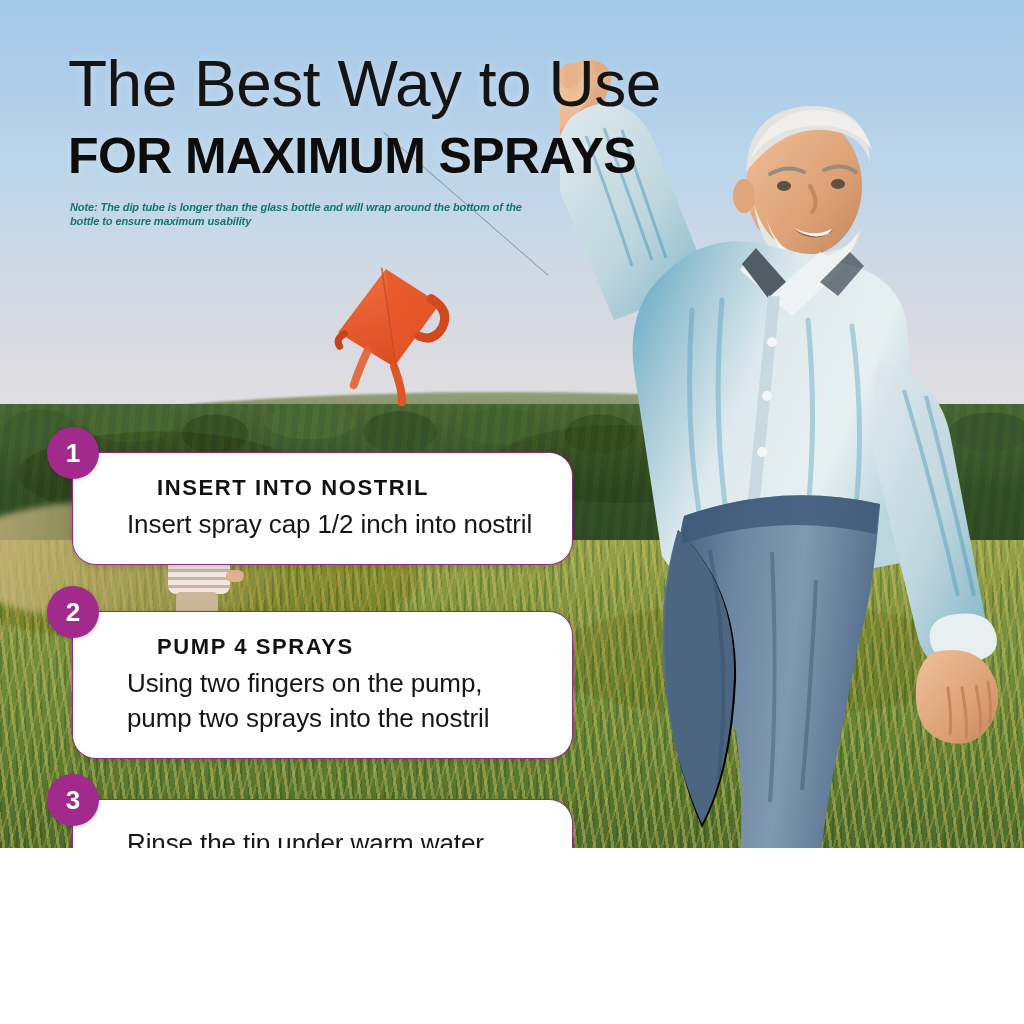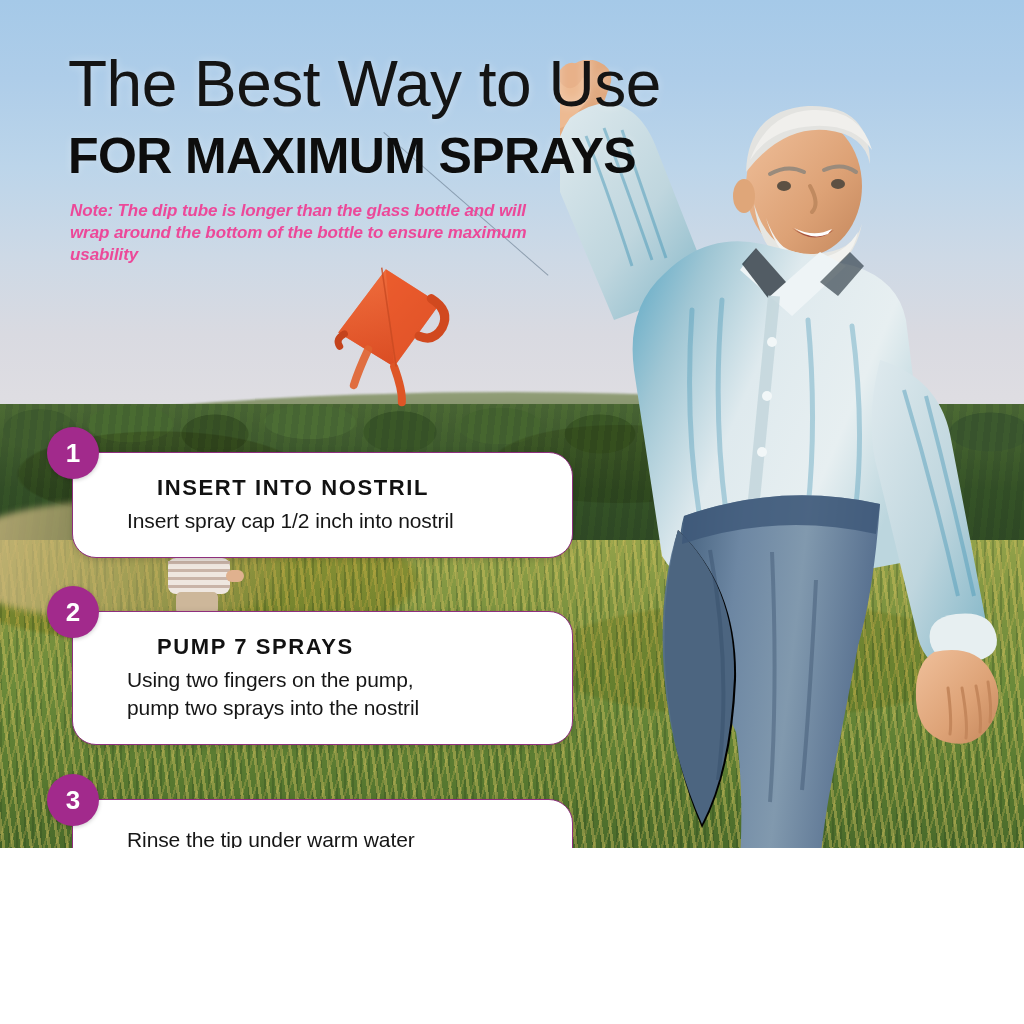--- a/index.html
+++ b/index.html
@@ -125,43 +125,43 @@
   .subhead{
     position:absolute; left:68px; top:131px;
     font-size:50px; line-height:1.0;
     font-weight:900; letter-spacing:-0.6px;
     color:#0d0d0d;
     white-space:nowrap;
     text-shadow:0 0 8px rgba(255,255,255,.28);
   }
   .note{
     position:absolute; left:70px; top:200px; width:480px;
-    font-size:17px; line-height:1.28;
+    font-size:11px; line-height:1.28;
     font-weight:bold; font-style:italic;
-    color:#ec4899;
+    color:#0f766e;
     letter-spacing:-0.1px;
   }
 
   .cards{ position:absolute; left:0; top:0; width:1024px; height:1024px; }
 
   .card{
     position:absolute; left:72px; width:501px;
     background:#fff;
     border:1.8px solid #8e2f7e;
     border-radius:24px;
     box-shadow:0 2px 7px rgba(0,0,0,.16);
   }
   .card-title{
     font-size:22px; font-weight:900;
     letter-spacing:1.6px;
     color:#121212;
     margin:0 0 6px 84px;
   }
   .card-body{
-    font-size:21px; line-height:1.34;
+    font-size:26px; line-height:1.34;
     font-weight:400; color:#161616;
     margin:4px 0 0 54px;
     letter-spacing:-0.1px;
     white-space:pre-line;
   }
   .card-inner{ padding:22px 28px 22px 0; }
 
   .badge{
     position:absolute; left:-26px; top:-26px;
     width:52px; height:52px; border-radius:50%;
@@ -355,21 +355,21 @@
       <div class="badge">1</div>
       <div class="card-inner">
         <div class="card-title">INSERT INTO NOSTRIL</div>
         <div class="card-body">Insert spray cap 1/2 inch into nostril</div>
       </div>
     </div>
 
     <div class="card" id="card-2">
       <div class="badge">2</div>
       <div class="card-inner">
-        <div class="card-title">PUMP 7 SPRAYS</div>
+        <div class="card-title">PUMP 4 SPRAYS</div>
         <div class="card-body">Using two fingers on the pump,
 pump two sprays into the nostril</div>
       </div>
     </div>
 
     <div class="card" id="card-3">
       <div class="badge">3</div>
       <div class="card-inner">
         <div class="card-body">Rinse the tip under warm water
 after use</div>

